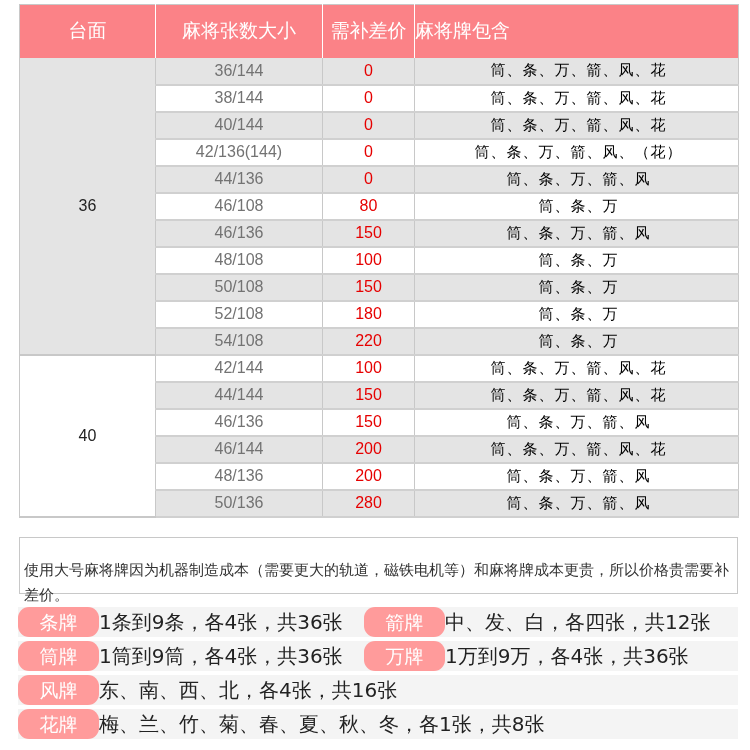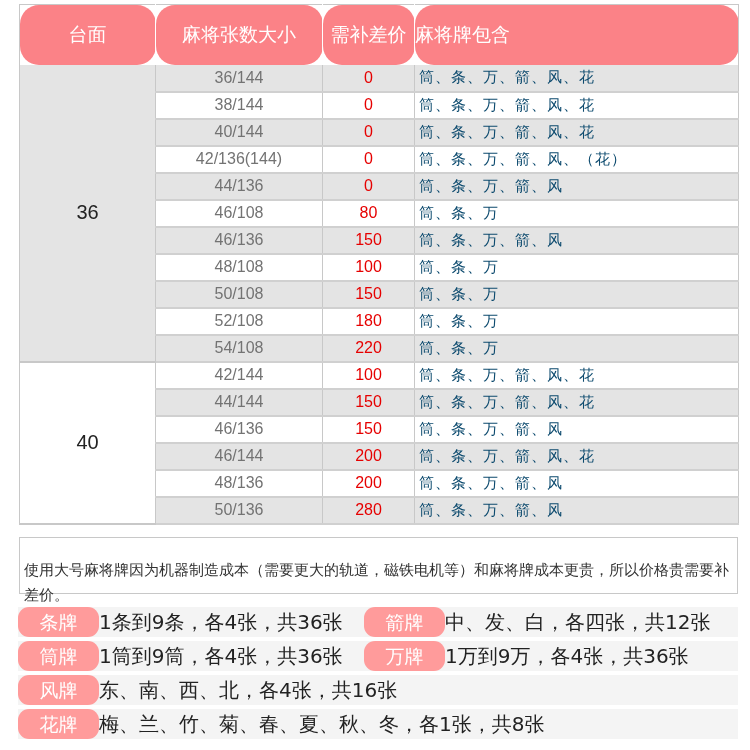--- a/index.html
+++ b/index.html
@@ -6,39 +6,38 @@
   html, body { width: 750px; height: 750px; background: #ffffff; overflow: hidden; }
   body { font-family: "DejaVu Sans", "Liberation Sans", sans-serif; color: #222; position: relative; }
 
   .price-table {
     position: absolute; left: 19px; top: 4px; width: 719px;
     border-collapse: collapse; table-layout: fixed;
     border: 1px solid #c8c8c8;
   }
   .price-table th {
     background: #fb8287; color: #ffffff; font-weight: normal;
-    height: 60px; font-size: 19px; border-right: 1px solid #ffffff;
+    height: 53px; font-size: 19px; border-right: 1px solid #ffffff;
     text-align: center;
-    border-radius: 19px;
   }
   .price-table th:last-child { text-align: left; border-right: none; }
   .price-table td {
     height: 27px; font-size: 15px; text-align: center;
     border-right: 1px solid #c8c8c8;
     border-bottom: 2px solid #d0d0d0;
     font-family: "Liberation Sans", sans-serif;
     padding: 0;
   }
   .price-table td.contents {
-    text-align: left; padding-left: 4px; letter-spacing: 1px; font-size: 15px; color: #0c4a6e;
+    text-align: center; padding-left: 4px; letter-spacing: 1px; font-size: 15px; color: #000000;
     font-family: "DejaVu Sans", sans-serif; border-right: none;
   }
   .price-table td.price { color: #e60000; font-size: 16px; }
   .price-table td.size { color: #737373; font-size: 16px; }
-  .price-table td.tabletop { font-size: 20px; border-bottom: 2px solid #c8c8c8; }
+  .price-table td.tabletop { font-size: 16px; border-bottom: 2px solid #c8c8c8; }
   .grp-36 td.tabletop { background: #e4e4e4; }
   .grp-40 td.tabletop { background: #ffffff; }
   tr.shade td:not(.tabletop) { background: #e4e4e4; }
   tr.plain td:not(.tabletop) { background: #ffffff; }
 
   .note {
     position: absolute; left: 19px; top: 537px; width: 719px; height: 57px;
     border: 1px solid #c8c8c8; background: #fff;
     font-size: 15px; line-height: 25px; padding: 20px 4px; color: #333;
   }

